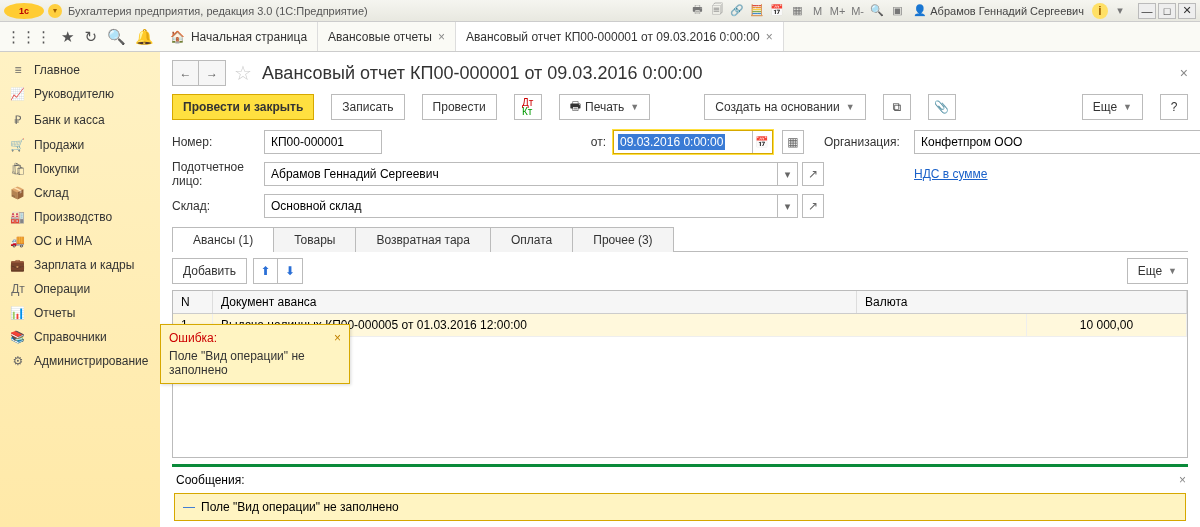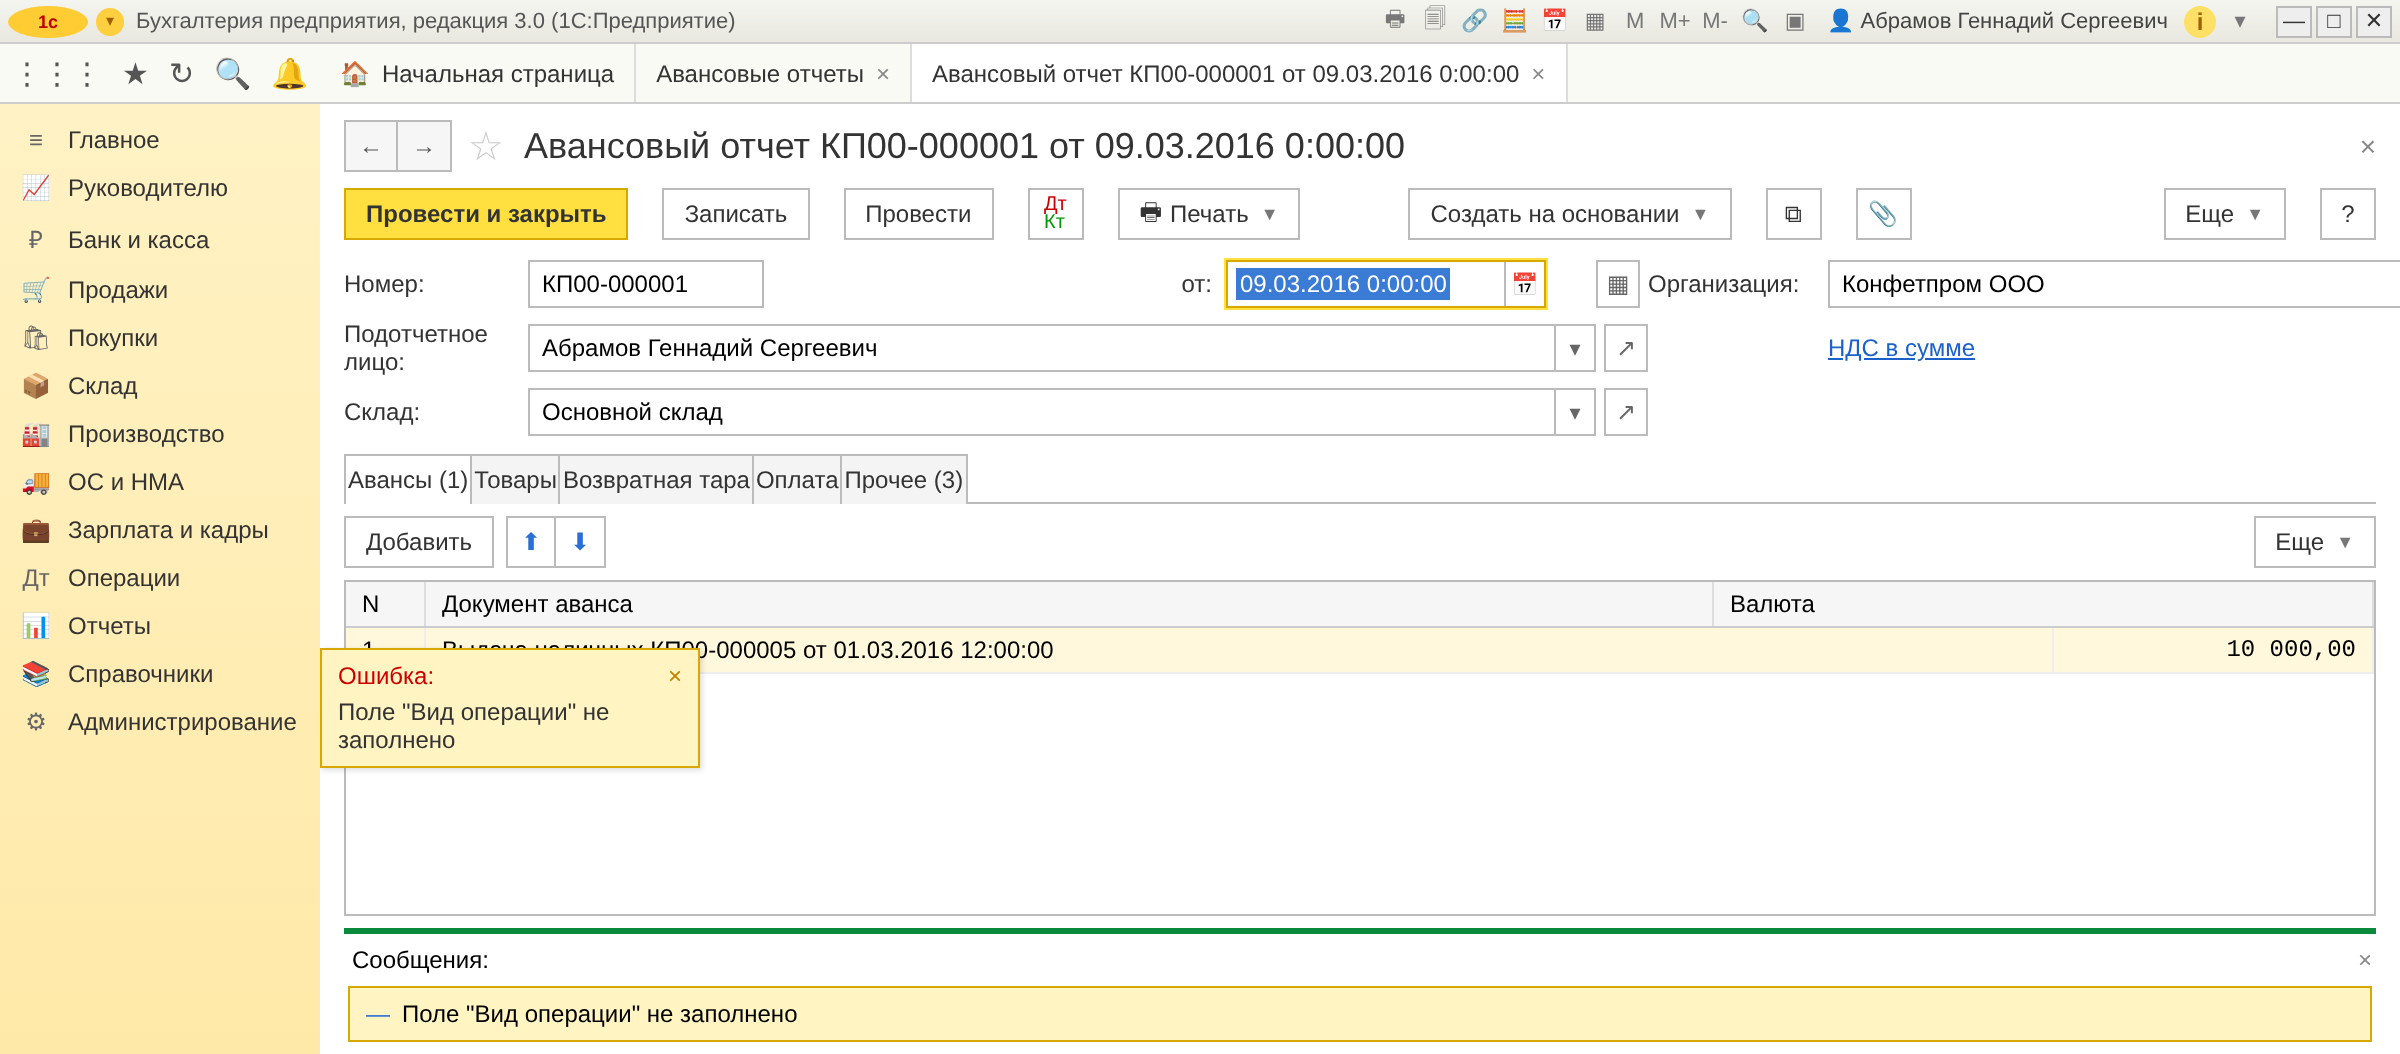--- a/index.html
+++ b/index.html
@@ -50,36 +50,36 @@
   .lbl { color:#333; font-size:12px;}
   .fld { height:24px; border:1px solid #bbb; display:flex; align-items:center; }
   .fld input { border:none; outline:none; flex:1; padding:0 6px; font-size:12px; background:transparent;}
   .fld .sel { background:#3a7bd5; color:#fff; padding:1px 2px;}
   .fld .mini { width:20px; height:100%; border-left:1px solid #bbb; display:flex;align-items:center;justify-content:center;color:#666;cursor:pointer;font-size:11px;}
   .fld.date-highlight { border-color:#d6a800; box-shadow:0 0 0 1px #ffe040; margin: 0 1px;}
   .link { color:#1a61c9; text-decoration:underline; cursor:pointer;}
   .extbtn { width:22px; height:24px; border:1px solid #bbb; margin-left:4px; display:flex;align-items:center;justify-content:center;color:#666;cursor:pointer;}
 
   .doc-tabs { border-bottom:1px solid #bbb; display:flex; }
-  .dtab { border:1px solid #bbb; border-bottom:none; padding:5px 1px; margin-right:-1px; background:#f4f4f4; cursor:pointer; font-size:12px; color:#333; position:relative; top:1px;}
+  .dtab { border:1px solid #bbb; border-bottom:none; padding:5px 20px; margin-right:-1px; background:#f4f4f4; cursor:pointer; font-size:12px; color:#333; position:relative; top:1px;}
   .dtab.active { background:#fff; }
 
   .grid-toolbar { display:flex; align-items:center; gap:6px; padding:6px 0;}
   .grid-toolbar .right { margin-left:auto;}
   .arrowbox { display:flex; border:1px solid #bbb;}
   .arrowbox span{width:24px;height:24px;display:flex;align-items:center;justify-content:center;color:#2a7; border-right:1px solid #bbb;cursor:pointer;}
   .arrowbox span:last-child{border-right:none;color:#26a;}
 
   .grid { border:1px solid #bbb; flex:0 0 auto; }
   .grid-head { display:flex; background:#f6f6f6; border-bottom:1px solid #ccc;}
   .gh { padding:4px 8px; border-right:1px solid #ddd; font-size:12px;}
   .col-n{width:40px;} .col-doc{flex:1;} .col-sum{width:160px;text-align:left;} .col-cur{width:330px;}
   .grid-row { display:flex; background:#fff8dc; border-bottom:1px solid #eee;}
   .gc { padding:4px 8px; border-right:1px solid #eee; font-size:12px;}
-  .gc.sum{text-align:right;font-family:Liberation Mono, monospace;}
+  .gc.sum{text-align:center;}
   .grid-body { height:120px; background:#fff; border-top:0;}
 
   .messages { border-top:3px solid #0a8a3a; margin-top:6px; padding:4px 2px 8px 2px;}
   .msg-title { font-size:12px; margin:2px 0 6px 2px; display:flex; align-items:center;}
   .msg-title .close{margin-left:auto;color:#888;cursor:pointer;}
   .msg-box { border:1px solid #d6a800; background:#fff4c2; padding:6px 8px; font-size:12px; display:flex; align-items:center; gap:6px;}
 
   .error-pop { position:absolute; left:0; top:272px; width:190px; background:#fff4c2; border:1px solid #d6a800; padding:6px 8px; font-size:12px; z-index:10; box-shadow:1px 1px 3px rgba(0,0,0,.15);}
   .error-pop .ehdr{color:#c00; display:flex; align-items:center;}
   .error-pop .ehdr .close{margin-left:auto;color:#c08000;cursor:pointer;}
@@ -236,21 +236,21 @@
     </div>
 
     <div class="form">
       <div class="lbl">Номер:</div>
       <div style="display:flex;gap:0;">
         <div class="fld" style="width:118px;">
             <input value="КП00-000001" style="">
           </div>
       </div>
       <div class="lbl" style="text-align:right;padding-right:6px;">от:</div>
-      <div style="display:flex;gap:20px;align-items:center;">
+      <div style="display:flex;gap:4px;align-items:center;">
         <div class="fld date-highlight" style="width:160px;">
             <span class="sel" style="margin-left:4px;">09.03.2016  0:00:00</span>
             <span style="flex:1"></span>
             <span class="mini">📅</span>
           </div>
         <span class="extbtn">▦</span>
       </div>
       <div class="lbl">Организация:</div>
       <div style="display:flex;">
         <div class="fld" style="flex:1;">

